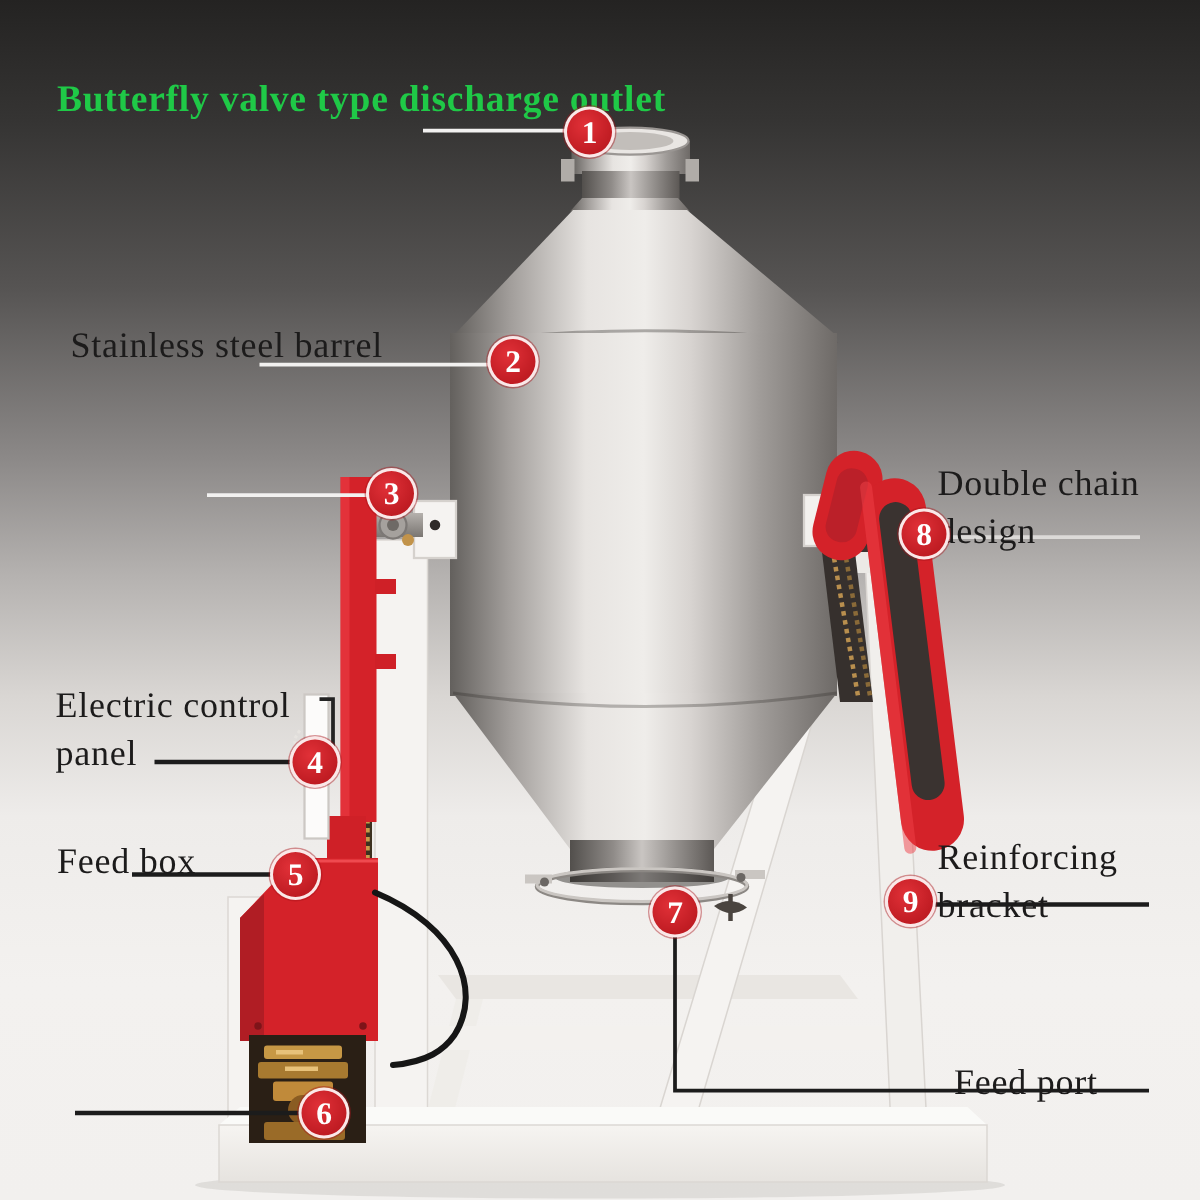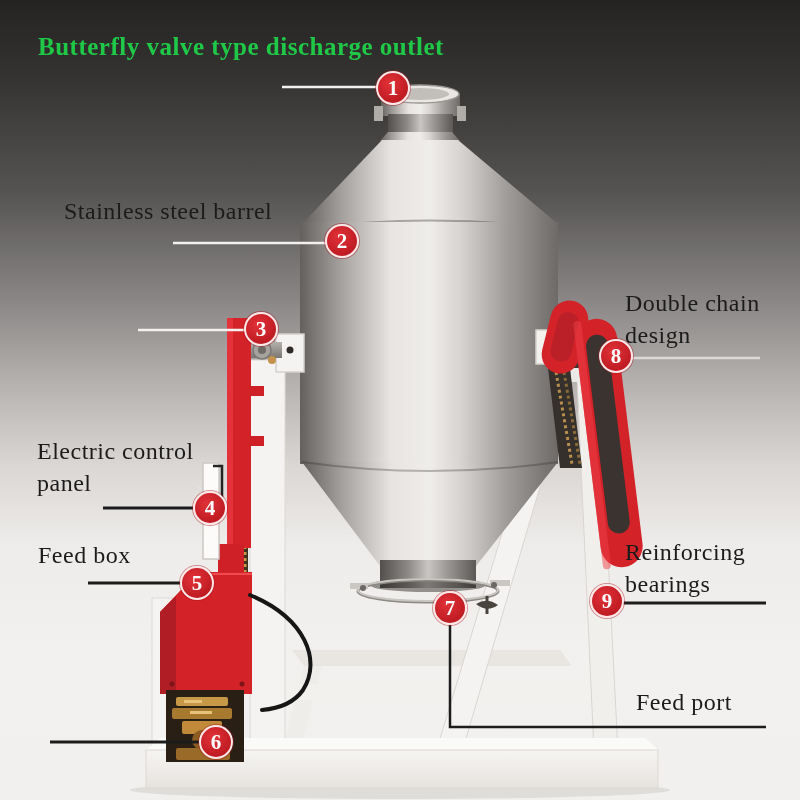--- a/index.html
+++ b/index.html
@@ -5,21 +5,21 @@
   html,body{margin:0;padding:0;}
   #canvas{
     position:relative;width:800px;height:800px;overflow:hidden;
     background:linear-gradient(180deg,#242322 0%,#353433 10%,#565453 24%,#8b8887 38%,
                #b5b2b0 48%,#d9d6d3 58%,#eeecea 68%,#f3f1ef 82%,#f2f0ee 100%);
     font-family:"Liberation Serif",serif;
   }
   #machine-svg{position:absolute;left:0;top:0;}
   .lbl{
     position:absolute;color:#1c1b1b;font-size:24px;line-height:1.32;
-    letter-spacing:.5px;white-space:pre-line;
+    letter-spacing:.5px;white-space:pre-line;margin-top:20px;
   }
   .lbl.title{color:#1fc947;font-weight:bold;font-size:25px;letter-spacing:.5px;white-space:nowrap;}
   .badge{
     position:absolute;width:34px;height:34px;border-radius:50%;
     background:radial-gradient(circle at 40% 35%,#e13138,#c01c23 70%);
     border:2px solid rgba(255,248,248,.92);
     box-shadow:0 0 0 1px rgba(170,20,26,.45);
     display:flex;align-items:center;justify-content:center;
     color:#fff;font-weight:bold;font-size:21px;box-sizing:border-box;
   }
@@ -192,26 +192,26 @@
       <line x1="103" y1="508" x2="194" y2="508" stroke="#1c1c1c" stroke-width="3"></line>
       <line x1="88" y1="583" x2="182" y2="583" stroke="#1c1c1c" stroke-width="3"></line>
       <line x1="50" y1="742" x2="201" y2="742" stroke="#1c1c1c" stroke-width="3"></line>
       <polyline points="450,622 450,727 766,727" stroke="#1c1c1c" stroke-width="2.5" fill="none"></polyline>
       <line x1="631" y1="358" x2="760" y2="358" stroke="#dcdad8" stroke-width="2.5"></line>
       <line x1="621" y1="603" x2="766" y2="603" stroke="#1c1c1c" stroke-width="3"></line>
     </g>
   </svg>
 
   <div class="lbl title" style="left:38px;top:30px">Butterfly valve type discharge outlet</div>
-  <div class="lbl" style="left:64px;top:196px">Stainless steel barrel</div>
+  <div class="lbl" style="left:47px;top:196px">Stainless steel barrel</div>
   <div class="lbl" style="left:37px;top:436px;width:185px">Electric control panel</div>
   <div class="lbl" style="left:38px;top:540px">Feed box</div>
   <div class="lbl" style="left:625px;top:288px;width:170px">Double chain design</div>
   <div class="lbl" style="left:636px;top:687px">Feed port</div>
-  <div class="lbl" style="left:625px;top:537px;width:160px">Reinforcing bearings</div>
+  <div class="lbl" style="left:625px;top:537px;width:160px">Reinforcing bracket</div>
 
   <div class="badge" style="left:376px;top:71px">
       <span>1</span>
     </div>
   <div class="badge" style="left:325px;top:224px">
       <span>2</span>
     </div>
   <div class="badge" style="left:244px;top:312px">
       <span>3</span>
     </div>

